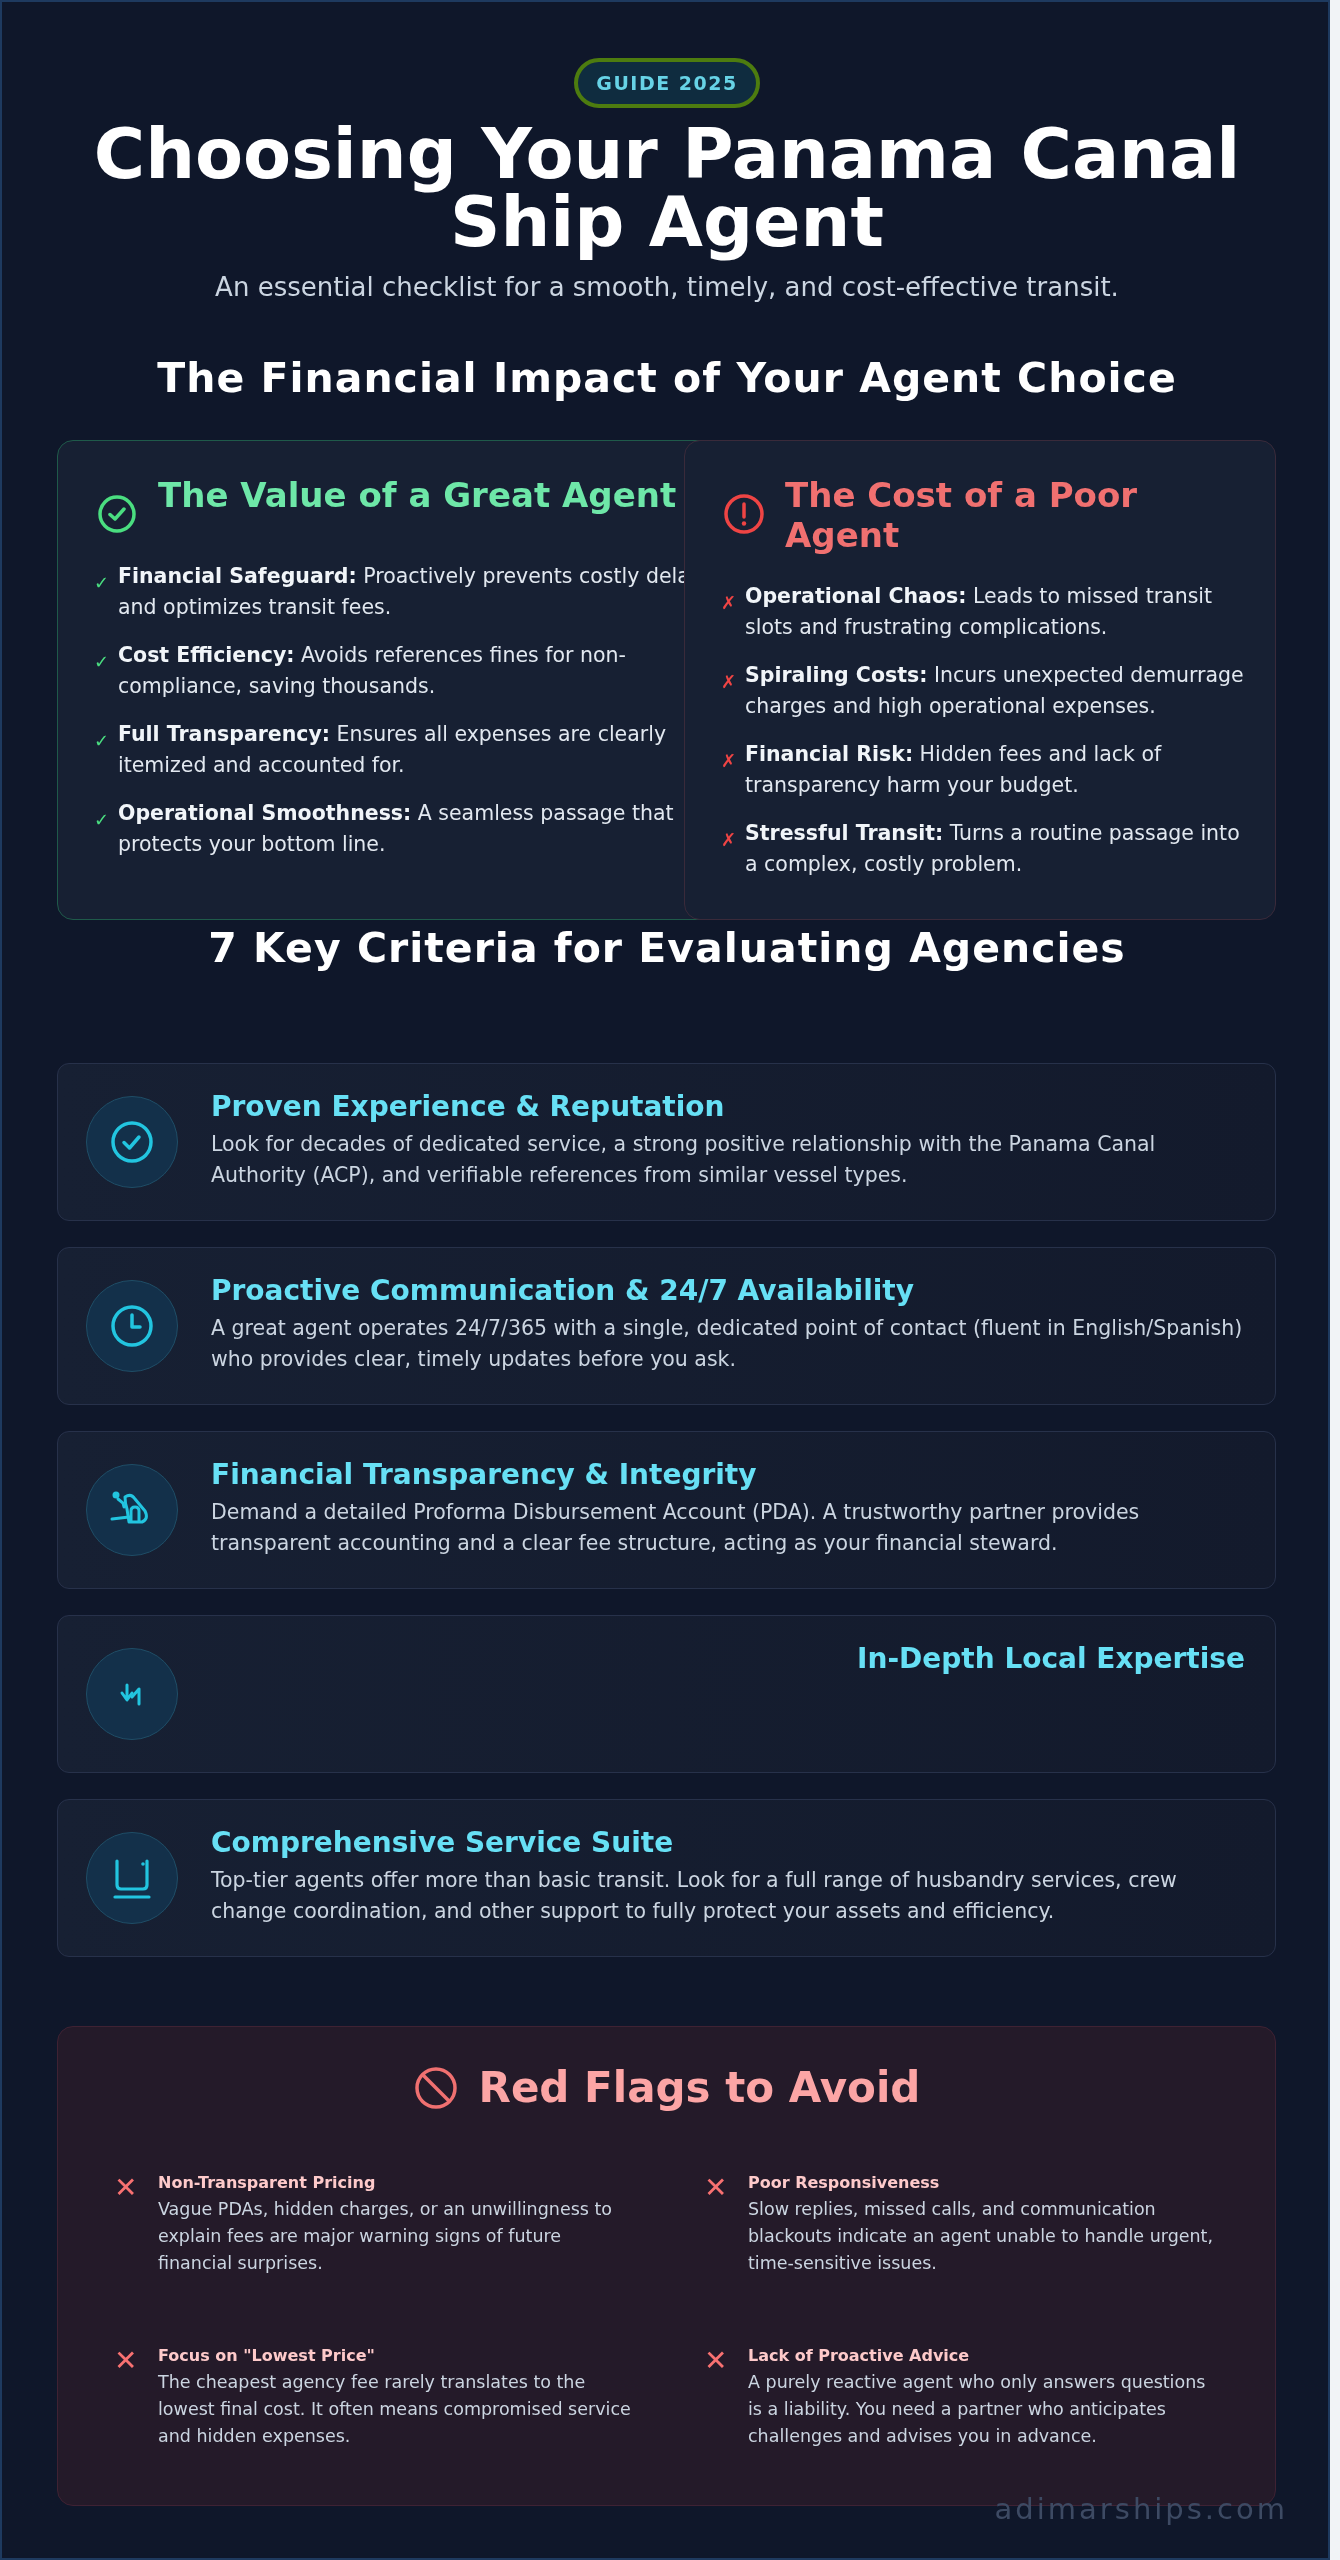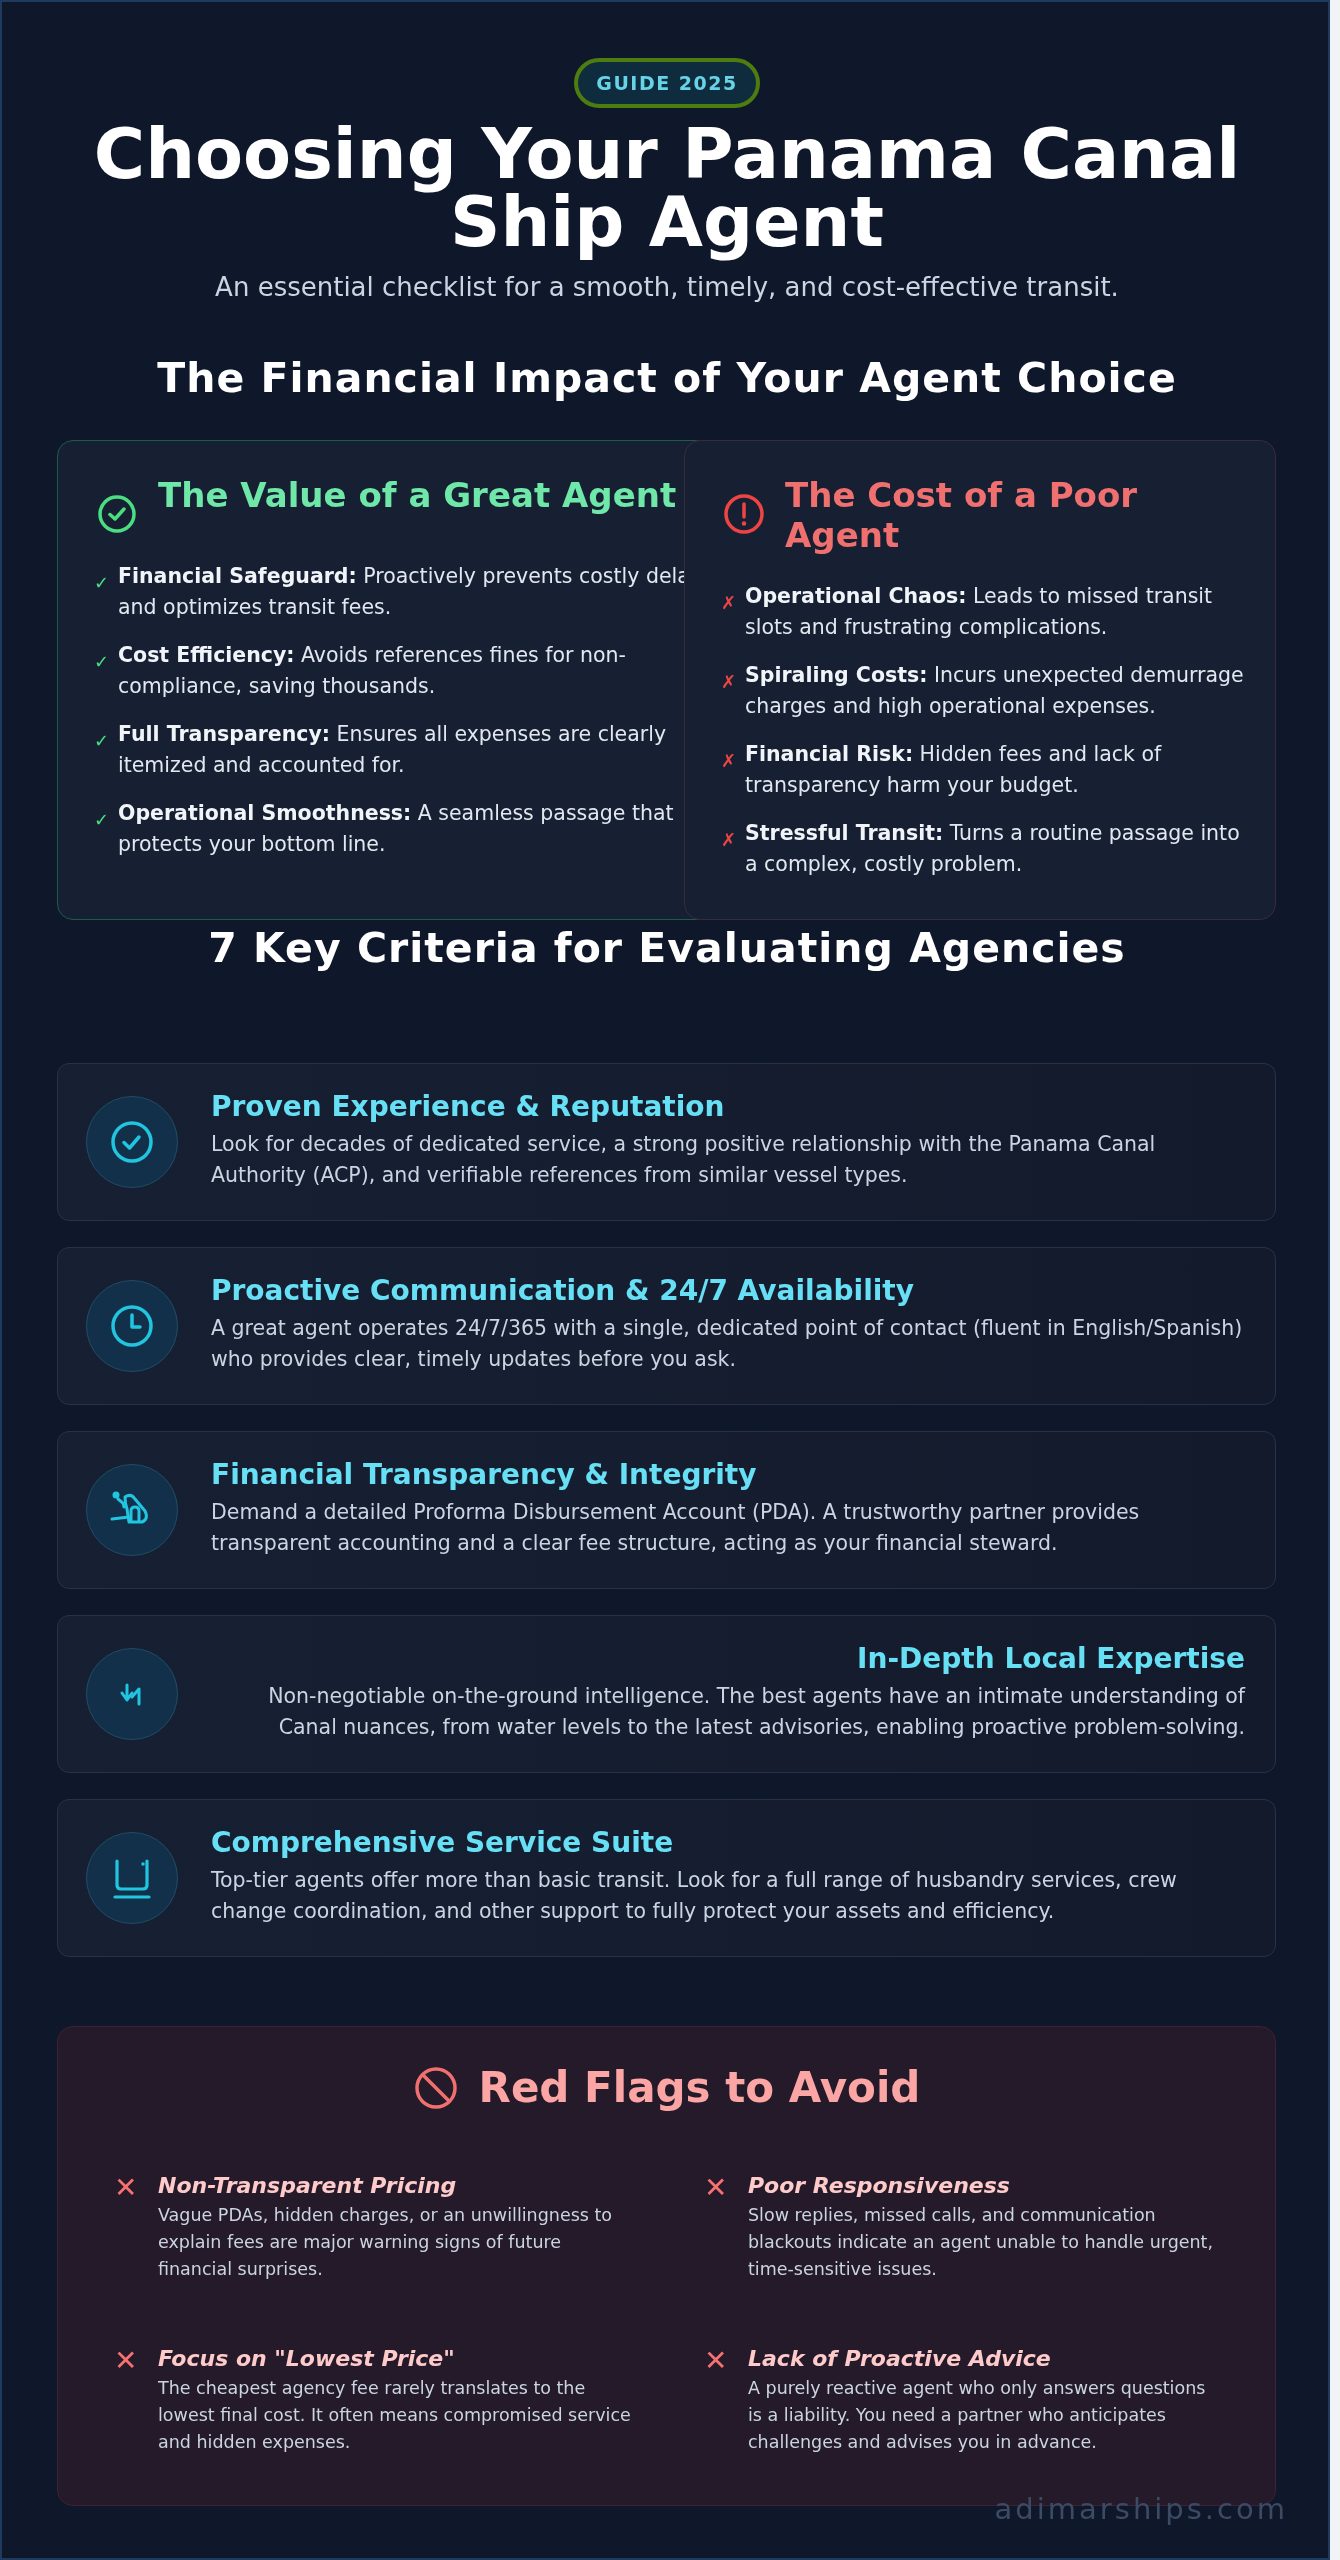--- a/index.html
+++ b/index.html
@@ -78,21 +78,21 @@
       border-radius: 16px; background: #241a29; border: 1px solid #3f2233;
     }
     .flags-title {
       position: absolute; left: 0; top: 36px; width: 100%;
       display: flex; justify-content: center; align-items: center;
       color: #fca5a5; font-size: 42px; font-weight: bold;
     }
     .flags-title .ic { width: 46px; height: 46px; margin-right: 20px; }
     .flag { position: absolute; width: 520px; }
     .flag .x { position: absolute; left: 0; top: -2px; color: #f87171; font-size: 28px; font-weight: bold; }
-    .flag h5 { margin-left: 44px; color: #fecaca; font-size: 22px; font-weight: bold; margin-bottom: 4px; font-style: italic; }
+    .flag h5 { margin-left: 44px; color: #fecaca; font-size: 16px; font-weight: bold; margin-bottom: 4px; }
     .flag p { margin-left: 44px; color: #cbd5e1; font-size: 17.5px; line-height: 27px; }
 
     .footer {
       position: absolute; right: 40px; top: 2490px;
       color: #3d4a63; font-size: 29px; font-weight: normal; letter-spacing: 3px;
     }
   </style>
 </head>
 <body>
 
@@ -211,21 +211,20 @@
 
   <div class="crit" style="top:1613px;text-align:right;">
     <div class="circle">
       <svg width="46" height="46" viewBox="0 0 46 46">
         <path d="M18 14 L18 28 M13 22 L18 29 L23 22" fill="none" stroke="#22c5e0" stroke-width="3" stroke-linecap="round" stroke-linejoin="round"></path>
         <path d="M23 26 L30 18 L30 33" fill="none" stroke="#22c5e0" stroke-width="3" stroke-linecap="round" stroke-linejoin="round"></path>
       </svg>
     </div>
     <div class="txt">
       <h4>In-Depth Local Expertise</h4>
-      <p>Non-negotiable on-the-ground intelligence. The best agents have an intimate understanding of Canal nuances, from water levels to the latest advisories, enabling proactive problem-solving.</p>
     </div>
   </div>
 
   <div class="crit" style="top:1797px;">
     <div class="circle">
       <svg width="46" height="46" viewBox="0 0 46 46">
         <path d="M8 6 L8 30 Q8 34 12 34 L34 34 Q38 34 38 30 L38 6" fill="none" stroke="#22c5e0" stroke-width="3.2" stroke-linecap="round"></path>
         <circle cx="34" cy="9" r="1.8" fill="#22c5e0"></circle>
         <path d="M6 42 L40 42" stroke="#22c5e0" stroke-width="3.2" stroke-linecap="round"></path>
       </svg>

